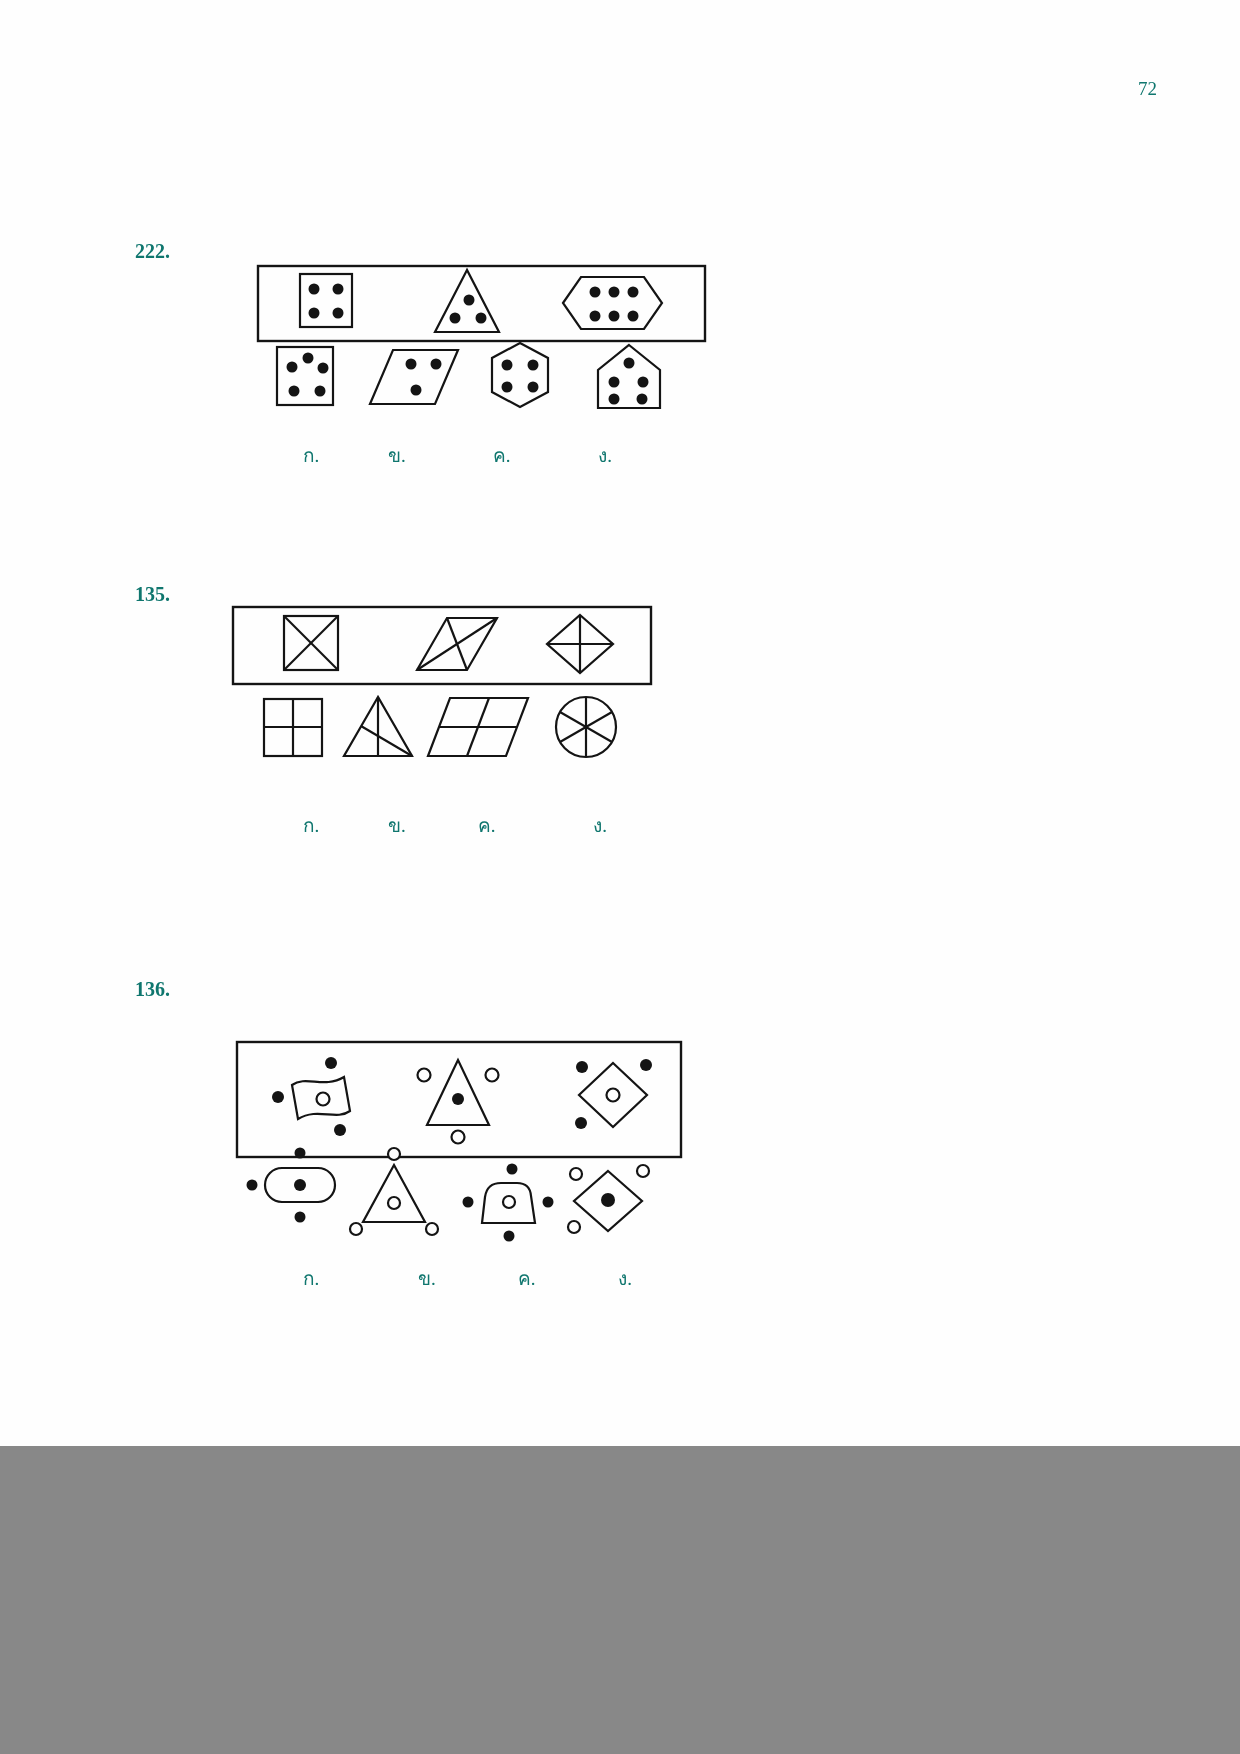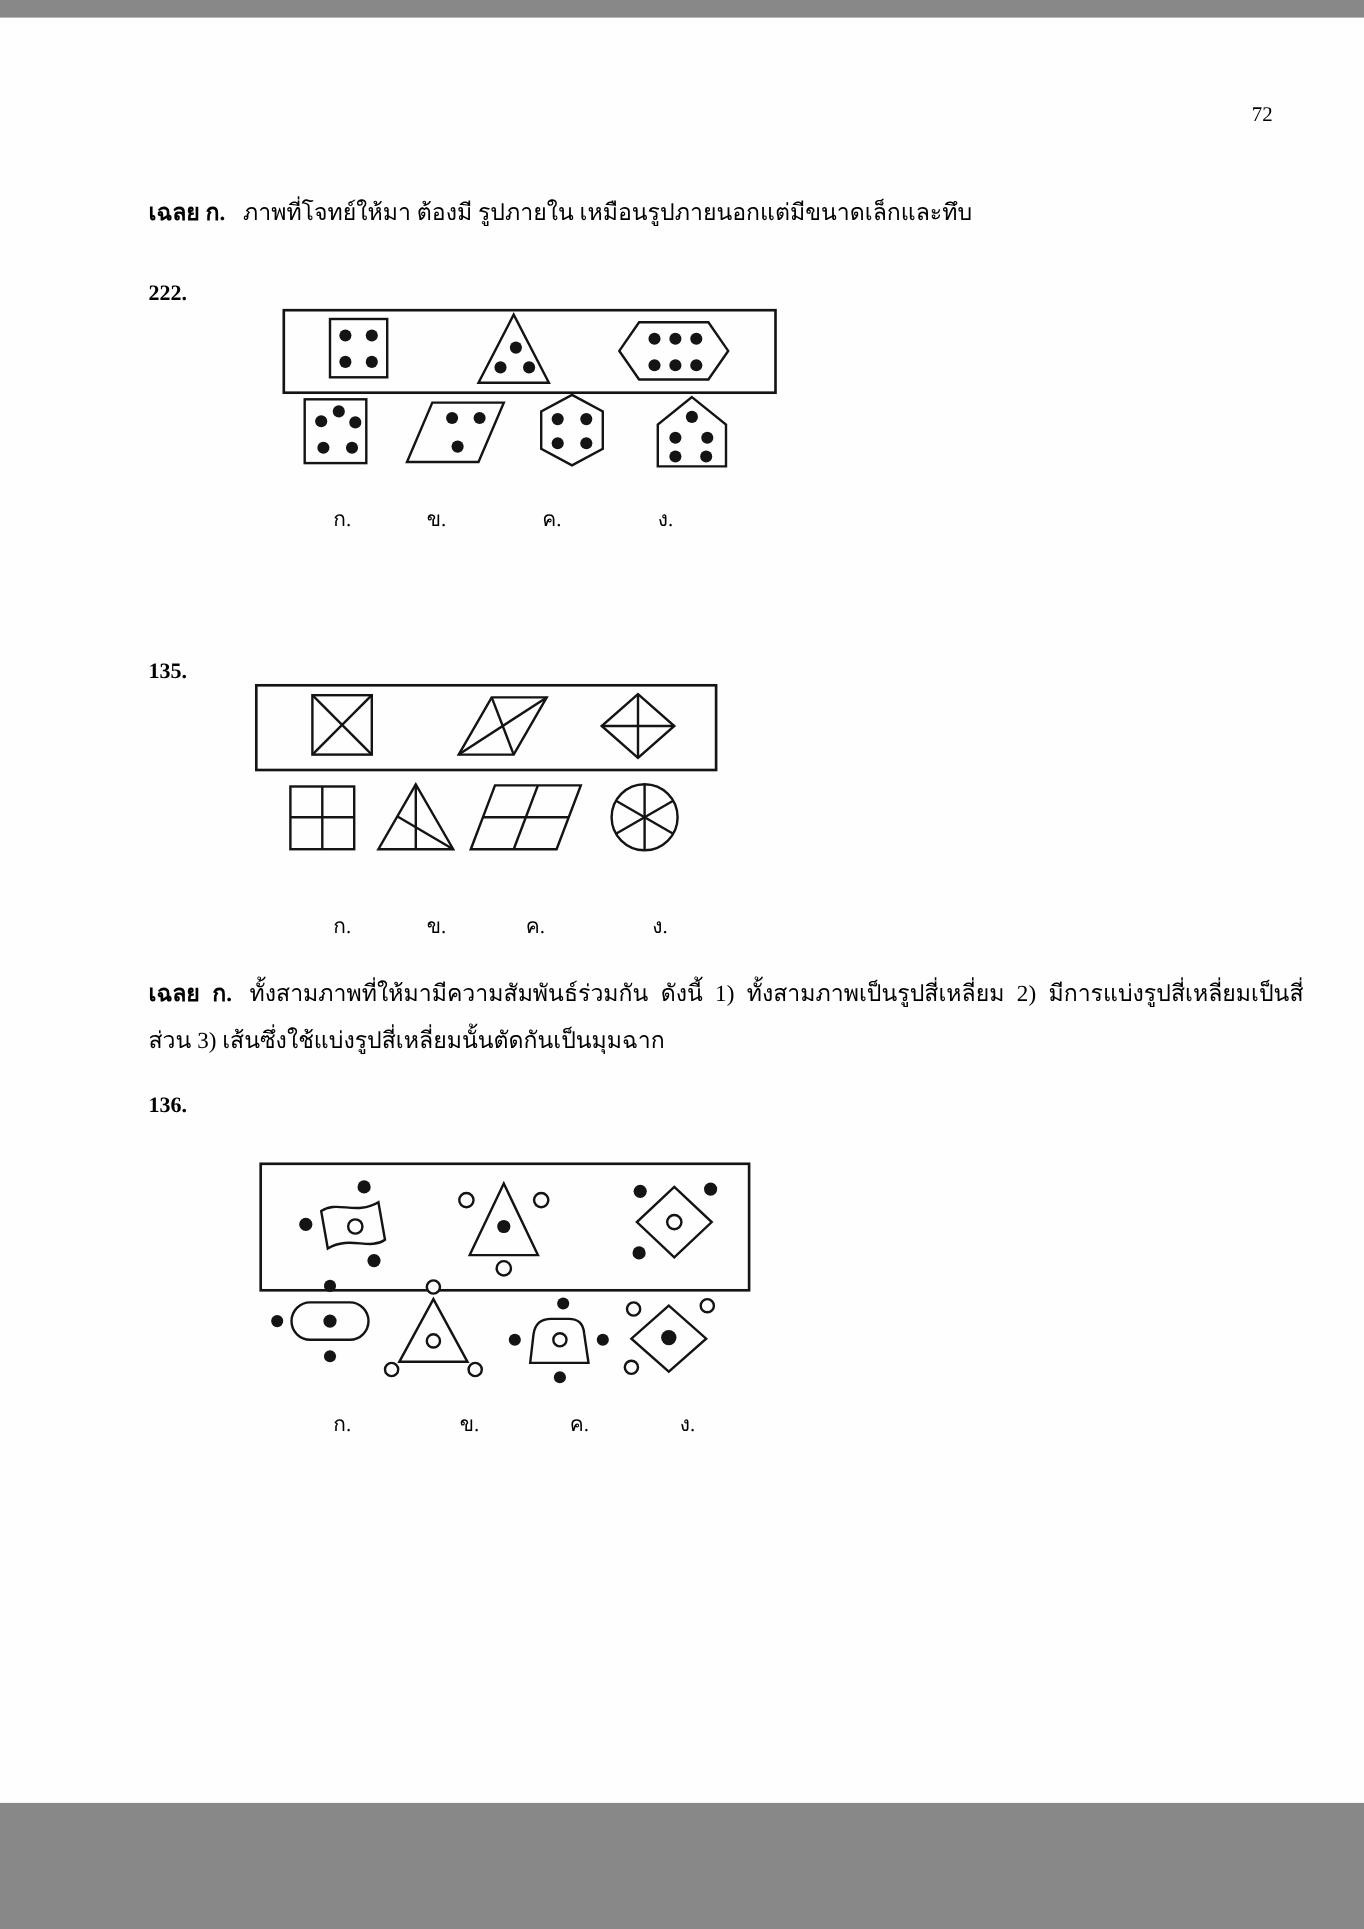--- a/index.html
+++ b/index.html
@@ -1,22 +1,22 @@
 <!DOCTYPE html>
 <html><head>
 <meta charset="utf-8">
 <style>
   html,body{margin:0;padding:0;background:#888;}
   #page{
     position:relative;
-    width:1240px;height:1623px;
-    margin:16px auto;
+    width:1240px;height:1446px;
+    margin:0 auto;
     background:#fefefe;
     font-family:"Liberation Serif","DejaVu Serif",serif;
-    color:#000000;
+    color:#0f766e;
     overflow:hidden;
   }
   .abs{position:absolute;}
   .txt{font-size:21px;line-height:1.55;}
   .qnum{font-weight:bold;font-size:20px;}
   .choice-label{font-size:19px;}
   .answer-para{width:1050px;text-align:justify;}
   .answer-para .prefix{font-weight:bold;margin-right:16px;}
   .pagenum{font-size:19px;}
   svg .ln{stroke:#141414;stroke-width:2.2;fill:none;}
@@ -24,23 +24,20 @@
   svg .dot{fill:#141414;stroke:none;}
   svg .open{fill:#fefefe;stroke:#141414;stroke-width:2.2;}
 </style>
 </head>
 <body>
 
 <div id="page">
 
   <div class="abs pagenum" style="left:1138px;top:78px;">72</div>
 
-  <p class="abs txt answer-para" style="left:135px;top:140px;">
-    <span class="prefix">เฉลย ก.</span><span>ภาพที่โจทย์ให้มา ต้องมี รูปภายใน เหมือนรูปภายนอกแต่มีขนาดเล็กและทึบ</span>
-  </p>
 
   <div class="abs qnum" style="left:135px;top:240px;">222.</div>
 
   <svg class="abs" style="left:230px;top:260px;" width="500" height="165" viewBox="0 0 500 165">
 
     <rect class="box" x="28" y="6" width="447" height="75"></rect>
     <g>
       <rect class="ln" x="70" y="14" width="52" height="53"></rect>
       <circle class="dot" cx="84" cy="29" r="5.5"></circle>
         <circle class="dot" cx="108" cy="29" r="5.5"></circle>
@@ -141,23 +138,20 @@
       <line class="ln" x1="330" y1="114" x2="382" y2="144"></line>
       <line class="ln" x1="382" y1="114" x2="330" y2="144"></line>
     </g>
   </svg>
 
   <span class="abs choice-label" style="left:303px;top:810px;">ก.</span>
   <span class="abs choice-label" style="left:388px;top:810px;">ข.</span>
   <span class="abs choice-label" style="left:478px;top:810px;">ค.</span>
   <span class="abs choice-label" style="left:593px;top:810px;">ง.</span>
 
-  <p class="abs txt answer-para" style="left:135px;top:845px;line-height:2.05;">
-    <span class="prefix">เฉลย ก.</span><span>ทั้งสามภาพที่ให้มามีความสัมพันธ์ร่วมกัน ดังนี้ 1) ทั้งสามภาพเป็นรูปสี่เหลี่ยม 2) มีการแบ่งรูปสี่เหลี่ยมเป็นสี่ส่วน 3) เส้นซึ่งใช้แบ่งรูปสี่เหลี่ยมนั้นตัดกันเป็นมุมฉาก</span>
-  </p>
 
   <div class="abs qnum" style="left:135px;top:978px;">136.</div>
 
   <svg class="abs" style="left:230px;top:1035px;" width="510" height="215" viewBox="0 0 510 215">
     <rect class="box" x="7" y="7" width="444" height="115"></rect>
     <g>
       <path class="ln" d="M62,50 C76,40 94,54 114,42 L120,76 C106,86 88,72 68,84 Z"></path>
       <circle class="open" cx="93" cy="64" r="6.5"></circle>
       <circle class="dot" cx="101" cy="28" r="6"></circle>
       <circle class="dot" cx="48" cy="62" r="6"></circle>

